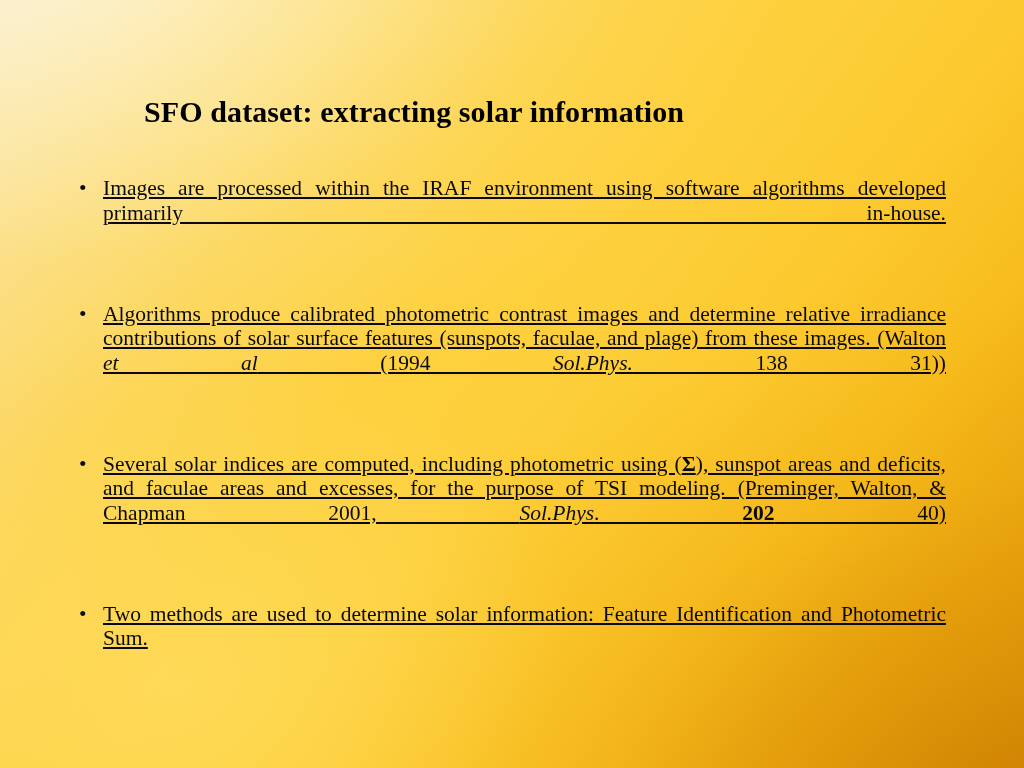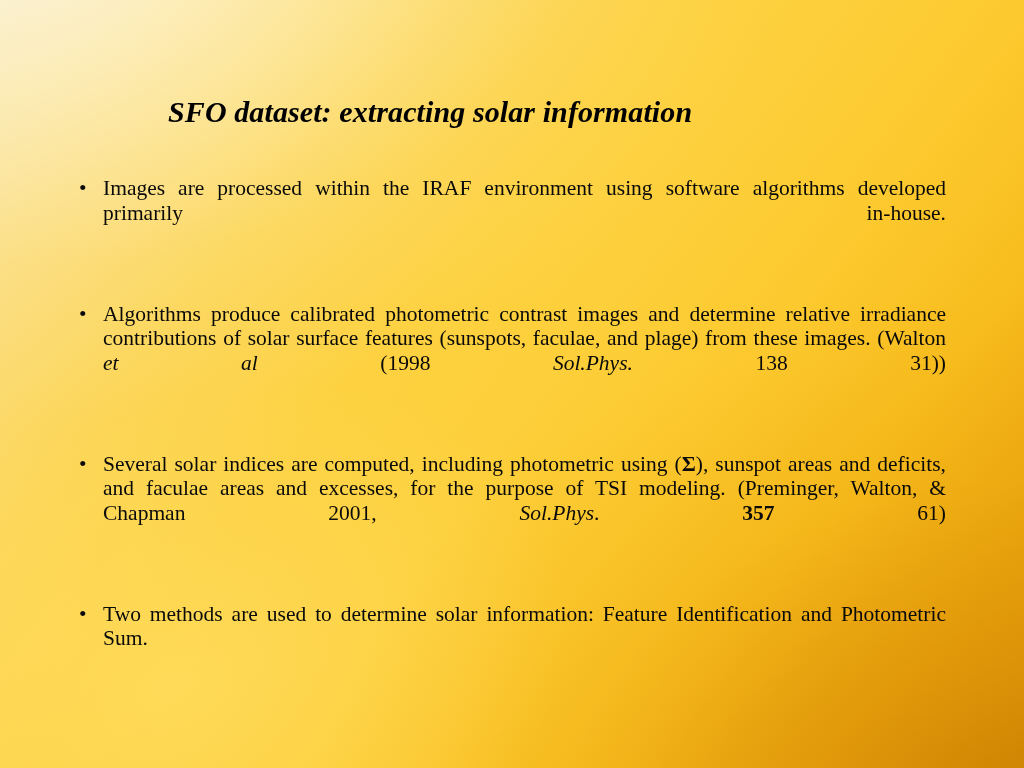--- a/index.html
+++ b/index.html
@@ -57,28 +57,27 @@
     pointer-events: none;
   }
 
   #content {
     position: absolute;
     inset: 0;
   }
 
   #slide-title {
     position: absolute;
-    left: 168px;
+    left: 144px;
     top: 95px;
     font-size: 30px;
     font-weight: bold;
     color: #000000;
     letter-spacing: 0.1px;
     white-space: nowrap;
-    font-style: italic;
   }
 
   #bullet-list {
     position: absolute;
     left: 78px;
     top: 176px;
     width: 868px;
   }
 
   .bullet-item {
@@ -99,20 +98,21 @@
     position: absolute;
     left: 1px;
     top: 0;
     font-size: 21.5px;
     line-height: 24.5px;
     color: #0a0a0a;
   }
 
   .bullet-text {
     display: block;
+    text-decoration: underline;
   }
   
   .bullet-text::after {
     content: "";
     display: inline-block;
     width: 100%;
   }
 
   .it { font-style: italic; }
   .bd { font-weight: bold; }
@@ -128,25 +128,25 @@
 
     <div id="slide-title">SFO dataset: extracting solar information</div>
 
     <div id="bullet-list">
         <div class="bullet-item">
           <span class="bullet-marker">•</span>
           <span class="bullet-text"><span>Images are processed within the IRAF environment using software algorithms developed primarily in-house.</span></span>
         </div>
         <div class="bullet-item">
           <span class="bullet-marker">•</span>
-          <span class="bullet-text"><span>Algorithms produce calibrated photometric contrast images and determine relative irradiance contributions of solar surface features (sunspots, faculae, and plage) from these images. (Walton </span><span class="it">et al</span><span> (1998 </span><span class="it">Sol.Phys.</span><span> 138 31))</span></span>
+          <span class="bullet-text"><span>Algorithms produce calibrated photometric contrast images and determine relative irradiance contributions of solar surface features (sunspots, faculae, and plage) from these images. (Walton </span><span class="it">et al</span><span> (1994 </span><span class="it">Sol.Phys.</span><span> 138 31))</span></span>
         </div>
         <div class="bullet-item">
           <span class="bullet-marker">•</span>
-          <span class="bullet-text"><span>Several solar indices are computed, including photometric using (</span><span class="bd">Σ</span><span>), sunspot areas and deficits, and faculae areas and excesses, for the purpose of TSI modeling. (Preminger, Walton, &amp; Chapman 2001, </span><span class="it">Sol.Phys</span><span>. </span><span class="bd">357</span><span> 61)</span></span>
+          <span class="bullet-text"><span>Several solar indices are computed, including photometric using (</span><span class="bd">Σ</span><span>), sunspot areas and deficits, and faculae areas and excesses, for the purpose of TSI modeling. (Preminger, Walton, &amp; Chapman 2001, </span><span class="it">Sol.Phys</span><span>. </span><span class="bd">202</span><span> 40)</span></span>
         </div>
         <div class="bullet-item">
           <span class="bullet-marker">•</span>
           <span class="bullet-text"><span>Two methods are used to determine solar information: Feature Identification and Photometric Sum.</span></span>
         </div>
       </div>
 
   </div>
 </div>
 

